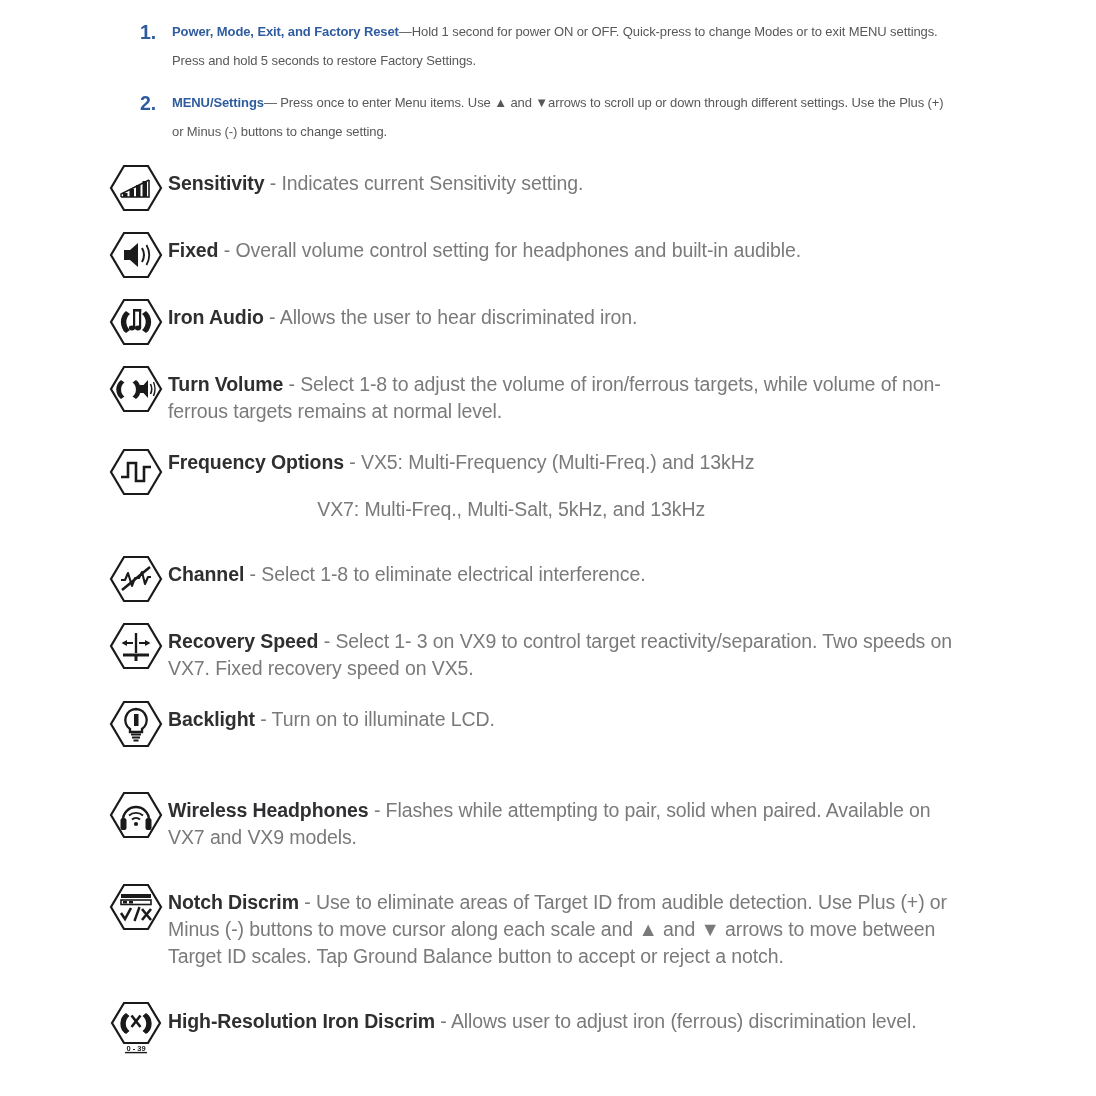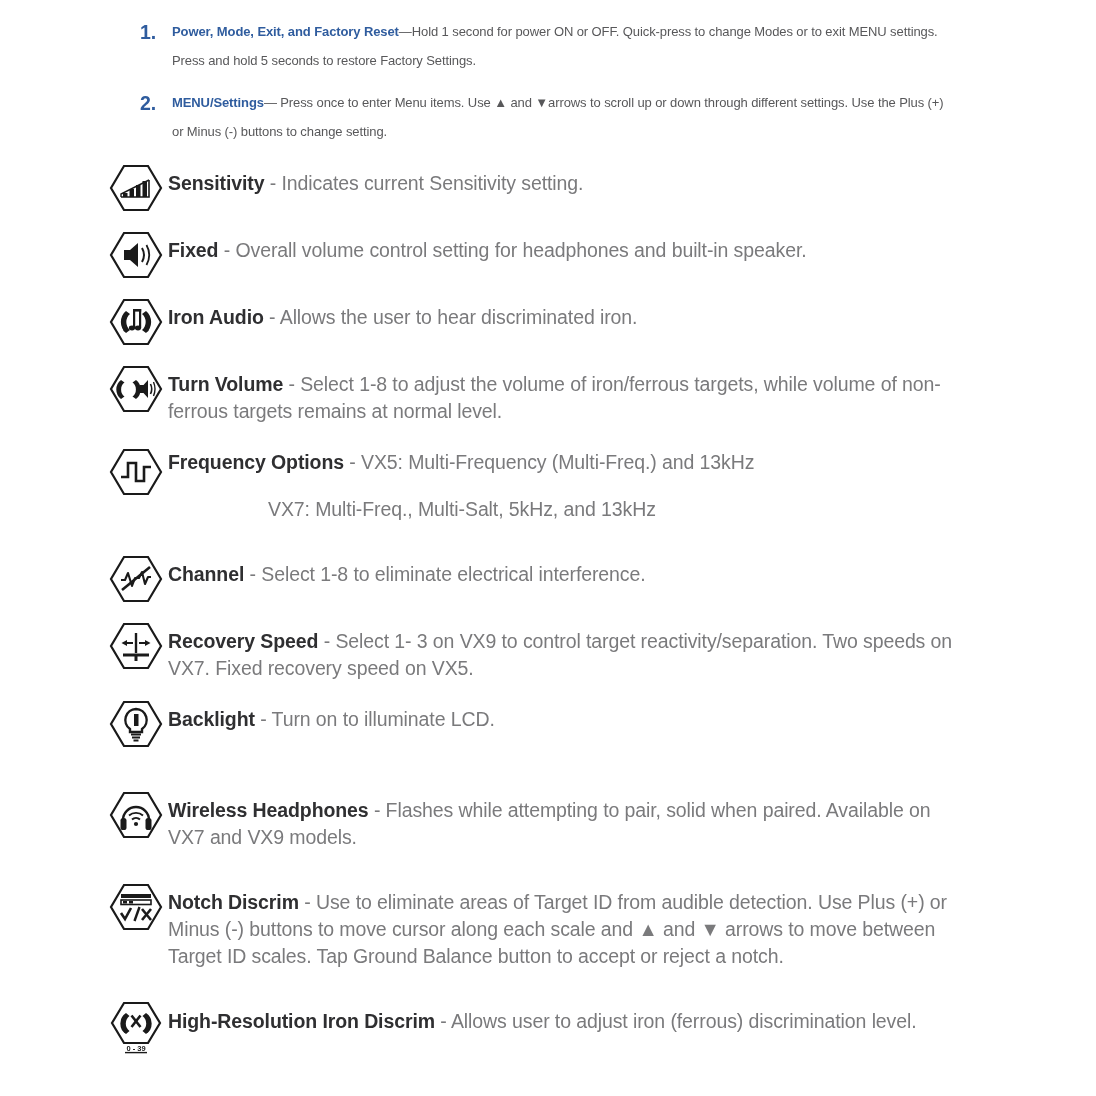--- a/index.html
+++ b/index.html
@@ -122,21 +122,21 @@
 
     <div class="icon-row">
       <span class="hex-wrap">
         <svg width="56" height="50" viewBox="0 0 56 50">
           <polygon points="16,3 40,3 53,25 40,47 16,47 3,25" fill="none" stroke="#1a1a1a" stroke-width="2.2"></polygon>
           <path d="M16,20 L22,20 L30,13 L30,37 L22,30 L16,30 Z" fill="#1a1a1a"></path>
           <path d="M34,18 Q38,25 34,32" fill="none" stroke="#1a1a1a" stroke-width="2"></path>
           <path d="M38.5,15 Q44,25 38.5,35" fill="none" stroke="#1a1a1a" stroke-width="1.8"></path>
         </svg>
       </span>
-      <span class="row-text"><span class="term">Fixed</span><span> - Overall volume control setting for headphones and built-in speaker.</span></span>
+      <span class="row-text"><span class="term">Fixed</span><span> - Overall volume control setting for headphones and built-in audible.</span></span>
     </div>
 
     <div class="icon-row">
       <span class="hex-wrap">
         <svg width="56" height="50" viewBox="0 0 56 50">
           <polygon points="16,3 40,3 53,25 40,47 16,47 3,25" fill="none" stroke="#1a1a1a" stroke-width="2.2"></polygon>
           <path d="M18,14 A11,13 0 0 0 18,36 L22,33 A8,9.5 0 0 1 22,17 Z" fill="#1a1a1a"></path>
           <path d="M38,14 A11,13 0 0 1 38,36 L34,33 A8,9.5 0 0 0 34,17 Z" fill="#1a1a1a"></path>
           <circle cx="17" cy="33" r="1.6" fill="#1a1a1a"></circle>
           <circle cx="39" cy="33" r="1.6" fill="#1a1a1a"></circle>
@@ -159,21 +159,21 @@
           <path d="M13,16 A9.5,11 0 0 0 13,35 L16.5,32.5 A6.6,8 0 0 1 16.5,18.5 Z" fill="#1a1a1a"></path>
           <path d="M28,16 A9.5,11 0 0 1 28,35 L24.5,32.5 A6.6,8 0 0 0 24.5,18.5 Z" fill="#1a1a1a"></path>
           <path d="M32,21 L35.5,21 L40,16 L40,34 L35.5,29 L32,29 Z" fill="#1a1a1a"></path>
           <path d="M42.5,20 Q45,25 42.5,30" fill="none" stroke="#1a1a1a" stroke-width="1.6"></path>
           <path d="M45.5,18 Q48.5,25 45.5,32" fill="none" stroke="#1a1a1a" stroke-width="1.4"></path>
         </svg>
       </span>
       <span class="row-text"><span class="term">Turn Volume</span><span> - Select 1-8 to adjust the volume of iron/ferrous targets, while volume of non-ferrous targets remains at normal level.</span></span>
     </div>
 
-    <div class="icon-row gap-lg" style="align-items:flex-start;">
+    <div class="icon-row gap-lg" style="align-items:flex-start;text-align:center;">
       <span class="hex-wrap" style="padding-top:6px;">
         <svg width="56" height="50" viewBox="0 0 56 50">
           <polygon points="16,3 40,3 53,25 40,47 16,47 3,25" fill="none" stroke="#1a1a1a" stroke-width="2.2"></polygon>
           <path d="M13,30 L20,30 L20,16 L28,16 L28,34 L36,34 L36,20 L43,20" fill="none" stroke="#1a1a1a" stroke-width="2.6" stroke-linejoin="miter"></path>
         </svg>
       </span>
       <span class="row-text"><span class="term">Frequency Options</span><span> - </span><span class="freq-list" style="display:inline;"><span>VX5: Multi-Frequency (Multi-Freq.) and 13kHz</span><span class="freq-line indent">VX7: Multi-Freq., Multi-Salt, 5kHz, and 13kHz</span></span></span>
     </div>
 
     <div class="icon-row">

